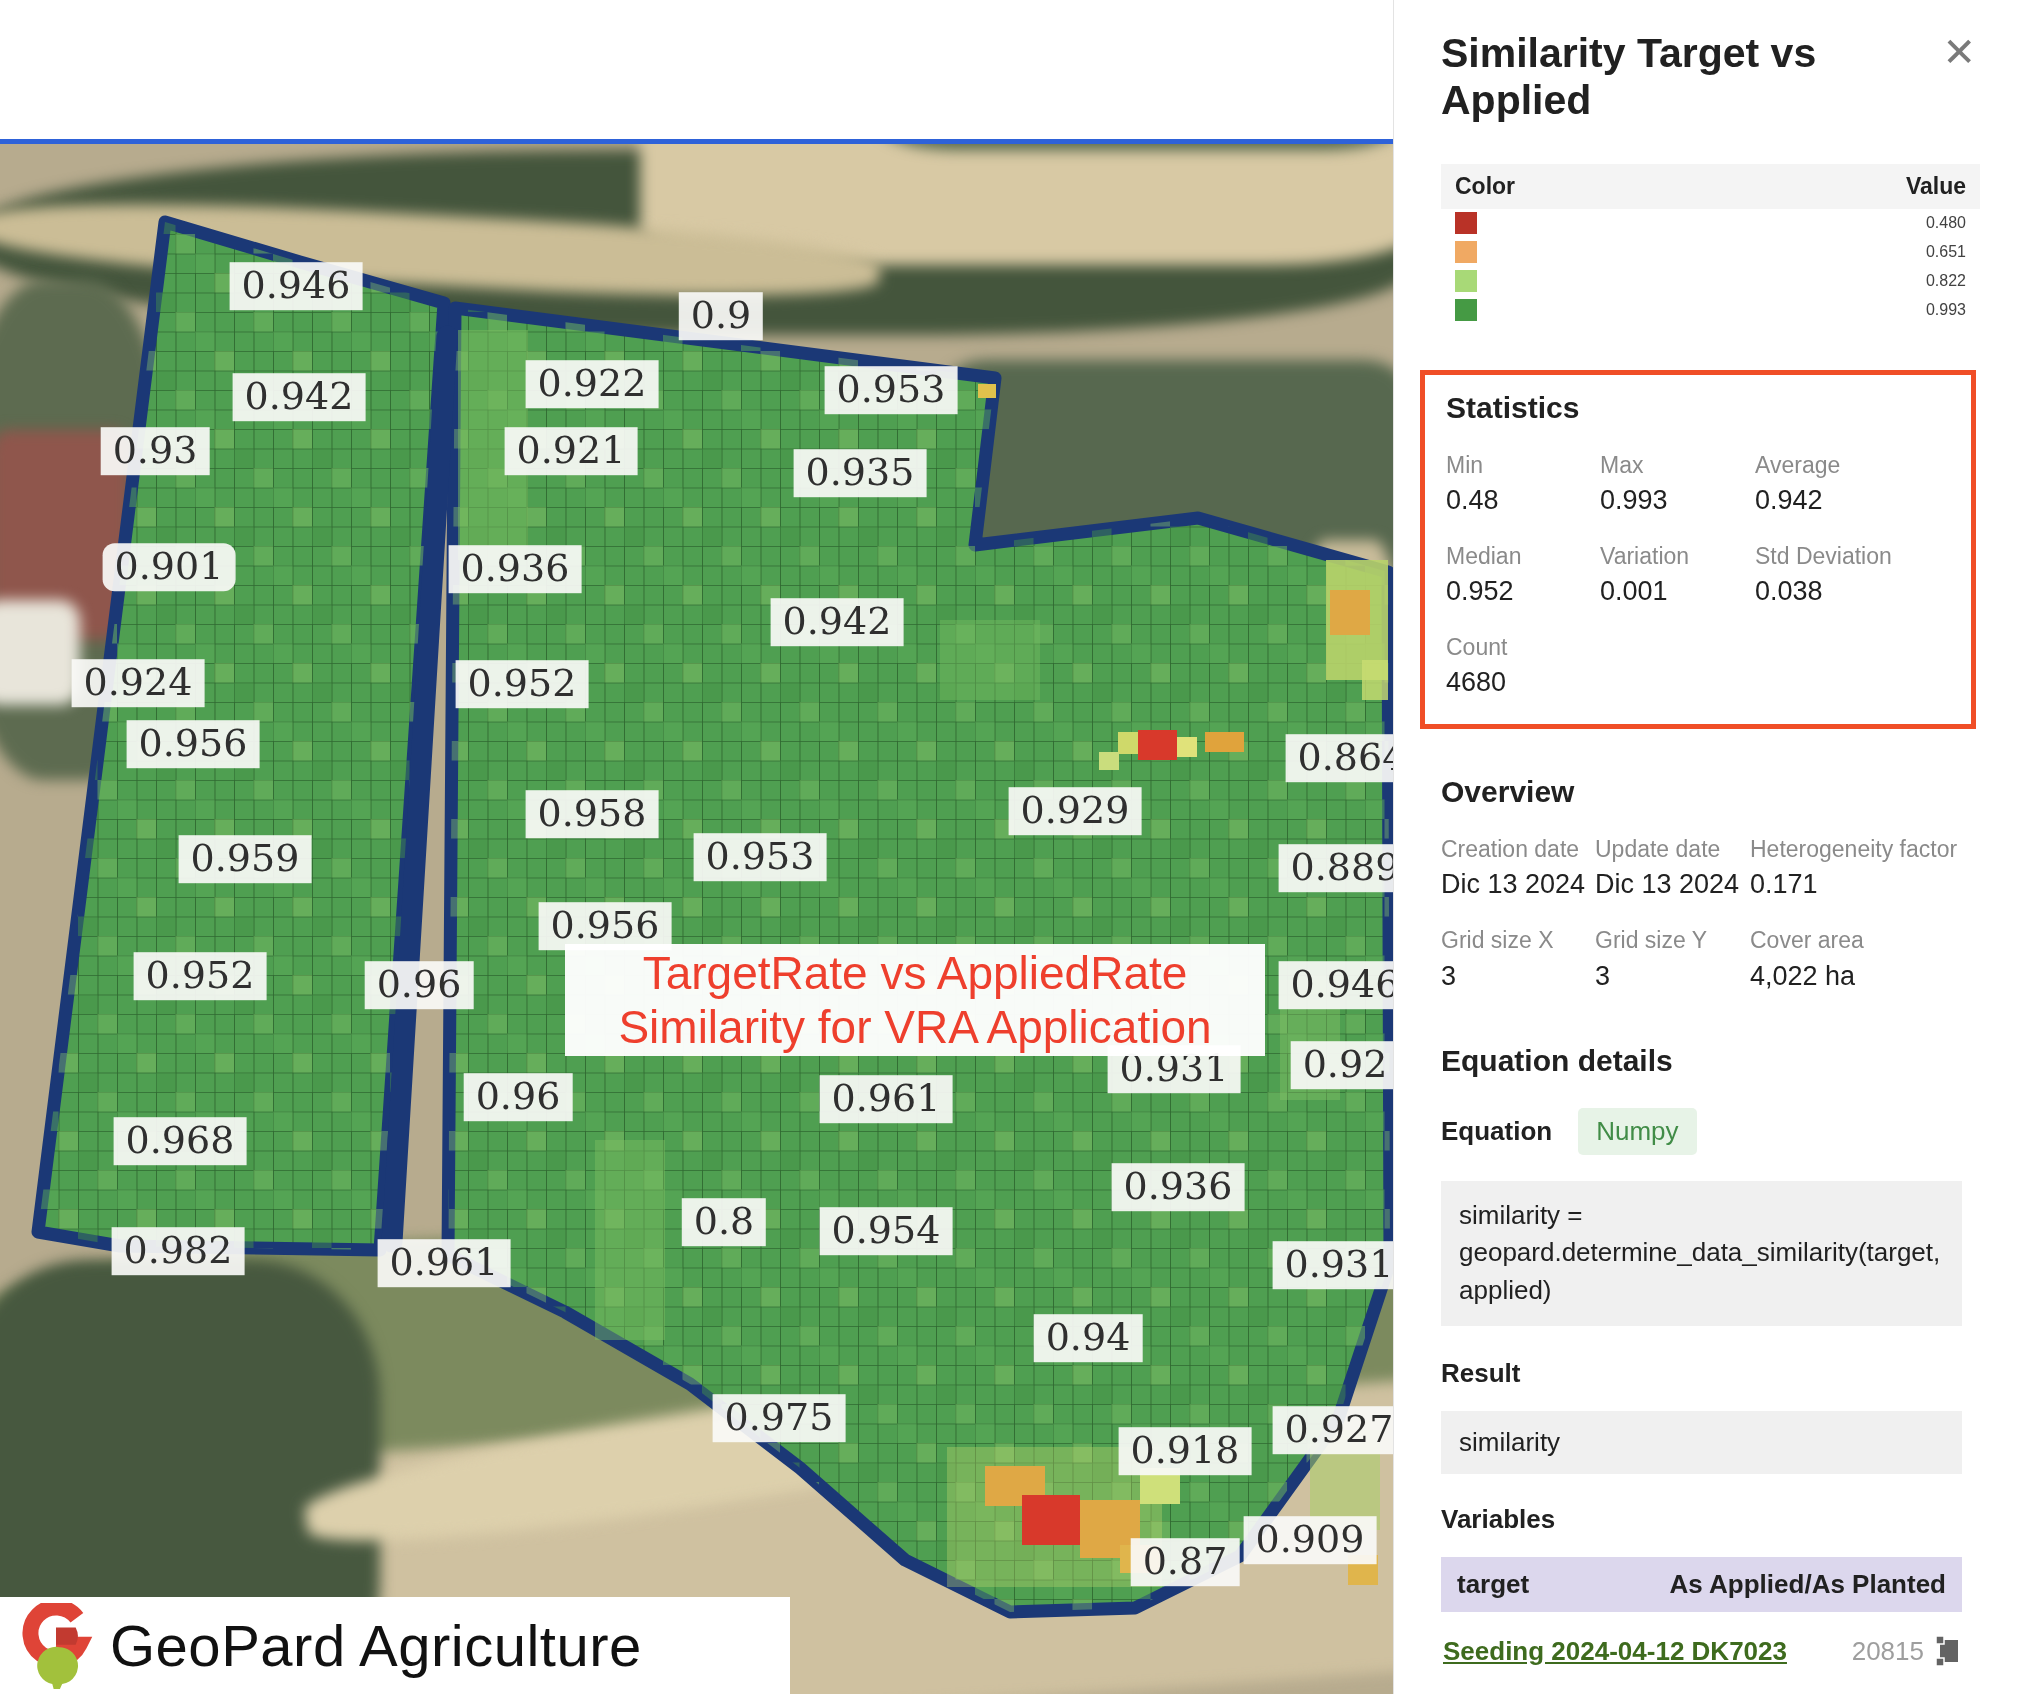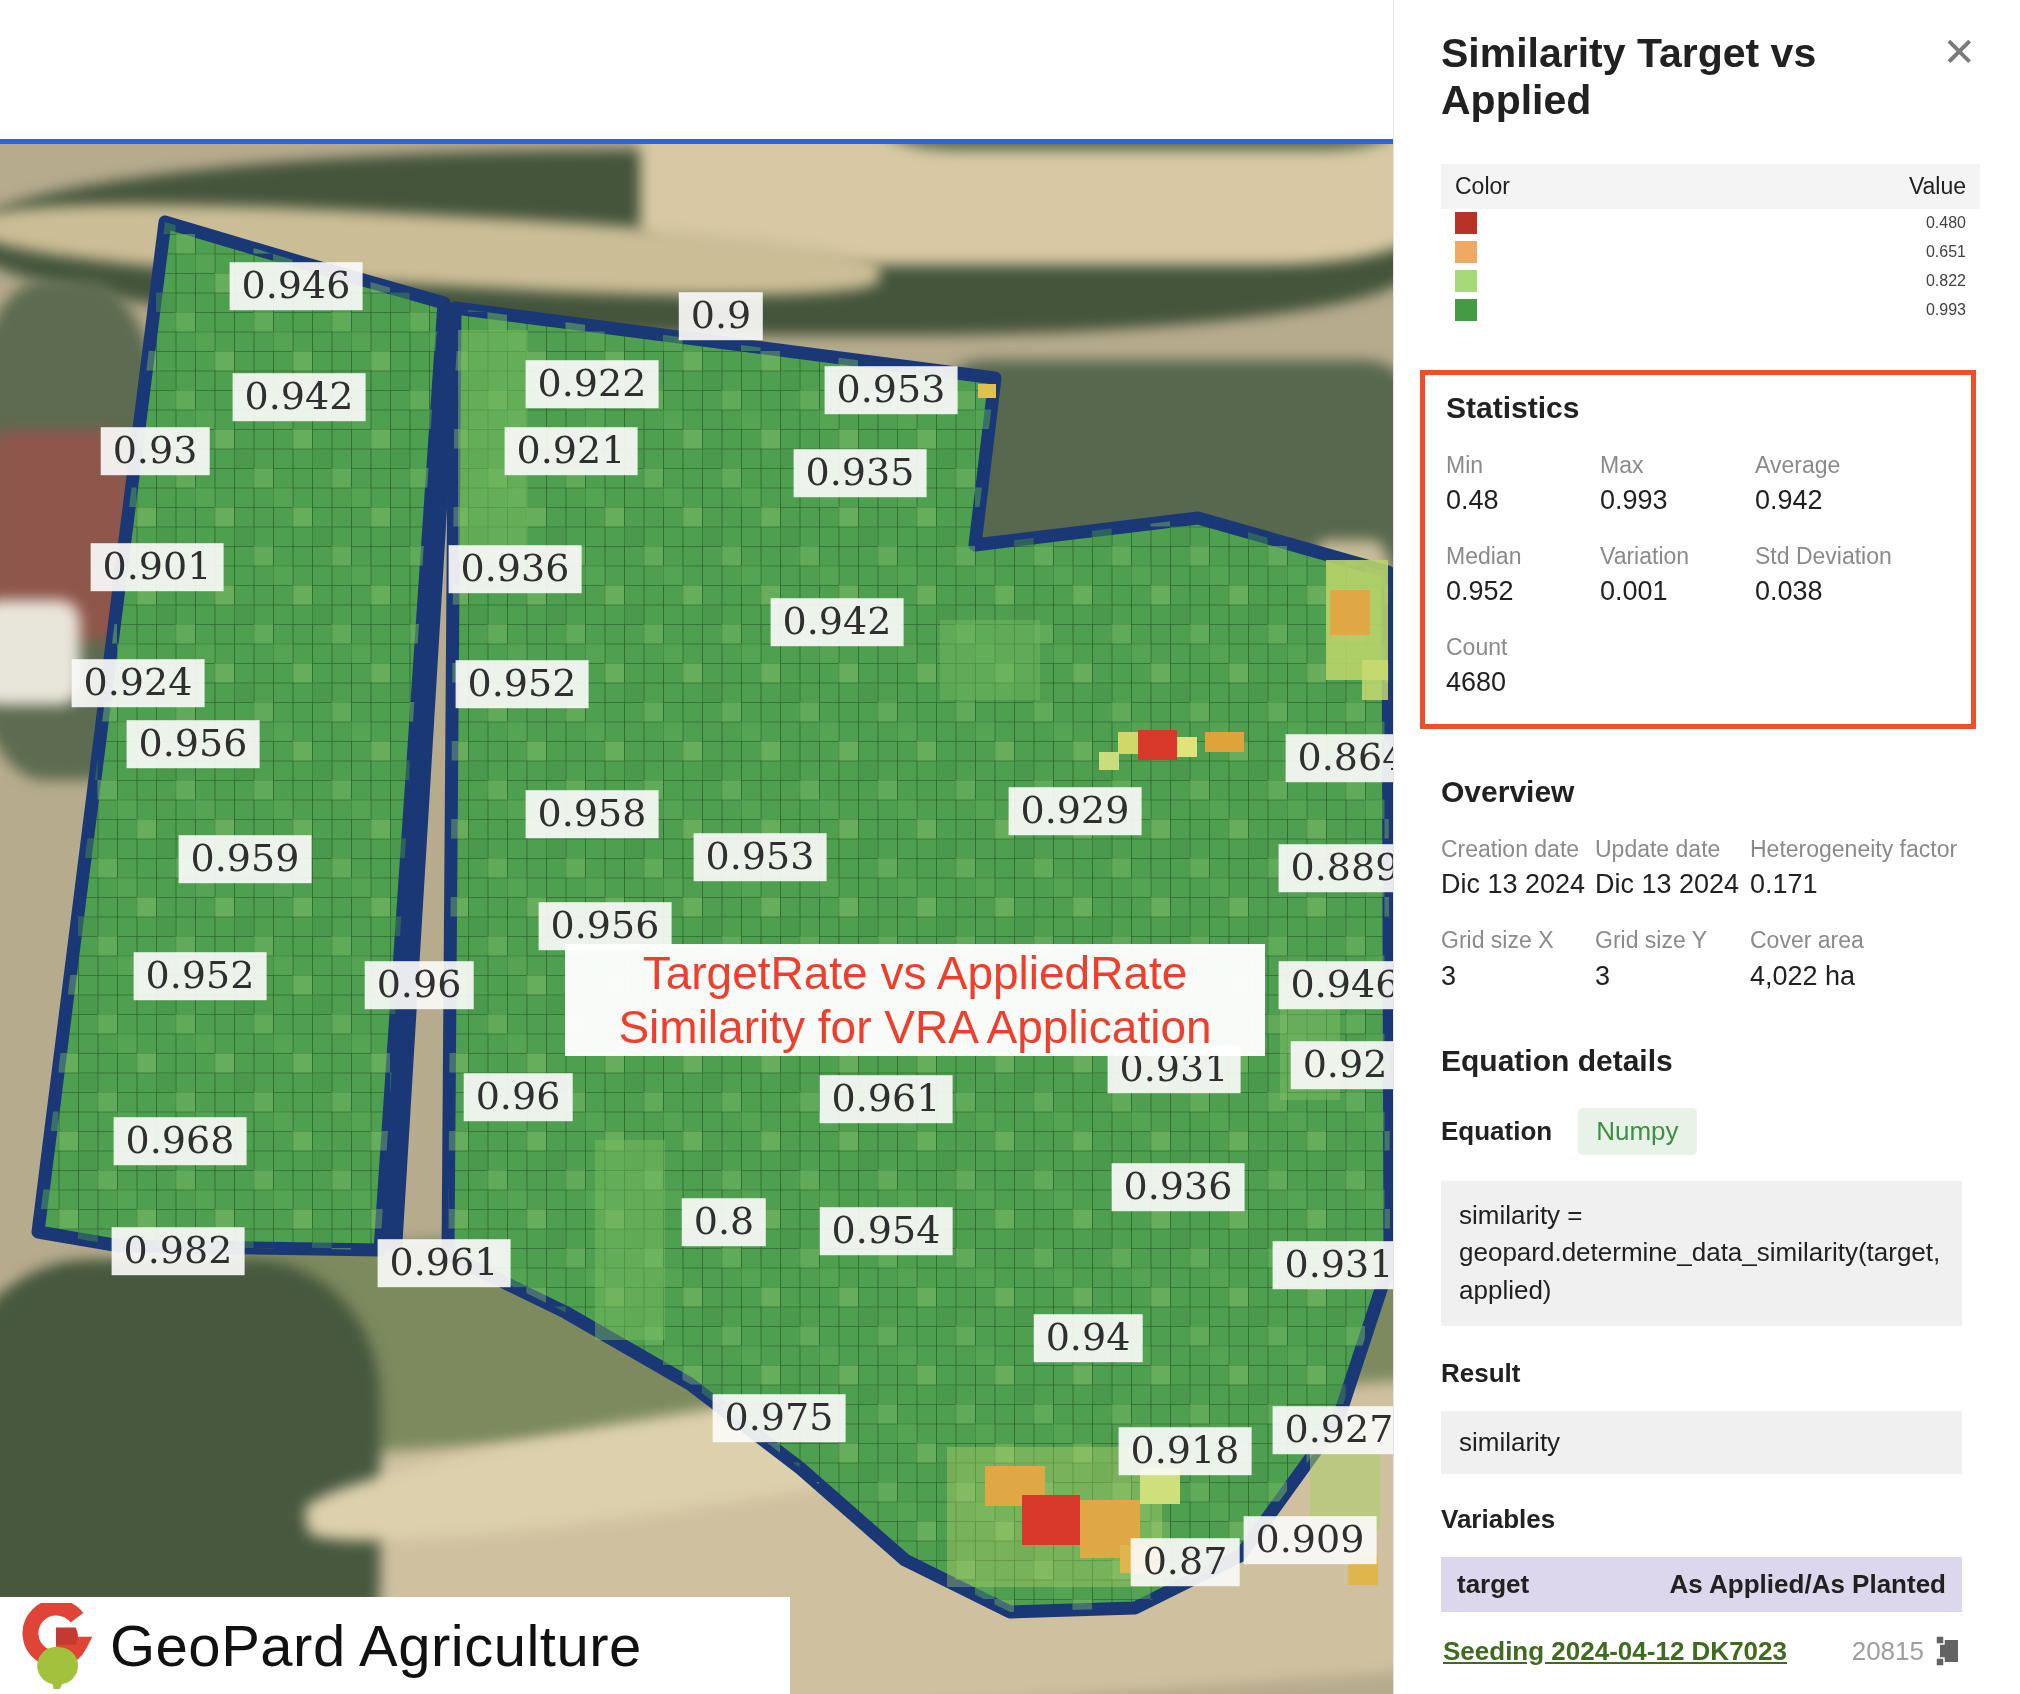--- a/index.html
+++ b/index.html
@@ -22,21 +22,21 @@
   .logomark{margin-left:16px;width:80px;height:86px;flex:0 0 auto;}
   .logotext{font-size:58px;color:#111;margin-left:14px;letter-spacing:0.5px;}
   
   .panel{position:absolute;left:1393px;top:0;width:627px;height:1694px;background:#fff;
          border-left:1px solid #e3e3e3;box-sizing:border-box;padding:30px 40px 0 47px;color:#212121;}
   .panel-title-row{display:flex;align-items:flex-start;justify-content:space-between;}
   .panel-title{font-size:41px;font-weight:bold;line-height:1.15;}
   .close-btn{font-size:40px;color:#7a7a7a;line-height:1;cursor:pointer;font-weight:300;padding:2px 4px;}
   .legend{margin-top:40px;}
   .legend-head{display:flex;justify-content:space-between;background:#f4f4f4;
-               padding:9px 14px;font-size:23px;font-weight:normal;}
+               padding:9px 14px;font-size:23px;font-weight:bold;}
   .legend-row{display:flex;justify-content:space-between;align-items:center;padding:3px 14px 4px 14px;}
   .legend-chip{width:22px;height:22px;}
   .legend-val{font-size:16px;color:#424242;}
   .statsbox{margin-top:45px;margin-left:-21px;border:5px solid #f04e27;padding:16px 20px 26px 21px;width:505px;}
   .sec-h{font-size:30px;font-weight:bold;color:#212121;}
   .grid3{display:grid;grid-template-columns:154px 155px 1fr;margin-top:26px;row-gap:26px;}
   .kv .k{font-size:23px;color:#8a8a8a;line-height:1.22;}
   .kv .v{font-size:27px;color:#212121;margin-top:6px;}
   .overview{margin-top:46px;}
   .eqsec{margin-top:52px;}
@@ -128,21 +128,21 @@
         <rect x="1348" y="1555" width="30" height="30" fill="#e0b54c"></rect>
       </g>
 
       <line x1="447" y1="336" x2="392" y2="1242" stroke="#1b3876" stroke-width="21" stroke-linecap="round"></line>
     </svg>
 
     <div>
         <div class="vlabel" style="left: 296px; top: 286px;">0.946</div>
         <div class="vlabel" style="left: 299px; top: 397px;">0.942</div>
         <div class="vlabel" style="left: 155px; top: 451px;">0.93</div>
-        <div class="vlabel" style="left: 157px; top: 567px;">0.901</div>
+        <div class="vlabel" style="left: 169px; top: 567px; border-radius: 12px;">0.901</div>
         <div class="vlabel" style="left: 138px; top: 683px;">0.924</div>
         <div class="vlabel" style="left: 193px; top: 744px;">0.956</div>
         <div class="vlabel" style="left: 245px; top: 859px;">0.959</div>
         <div class="vlabel" style="left: 200px; top: 976px;">0.952</div>
         <div class="vlabel" style="left: 180px; top: 1141px;">0.968</div>
         <div class="vlabel" style="left: 178px; top: 1251px;">0.982</div>
         <div class="vlabel" style="left: 419px; top: 985px;">0.96</div>
         <div class="vlabel" style="left: 592px; top: 384px;">0.922</div>
         <div class="vlabel" style="left: 571px; top: 451px;">0.921</div>
         <div class="vlabel" style="left: 515px; top: 569px;">0.936</div>

